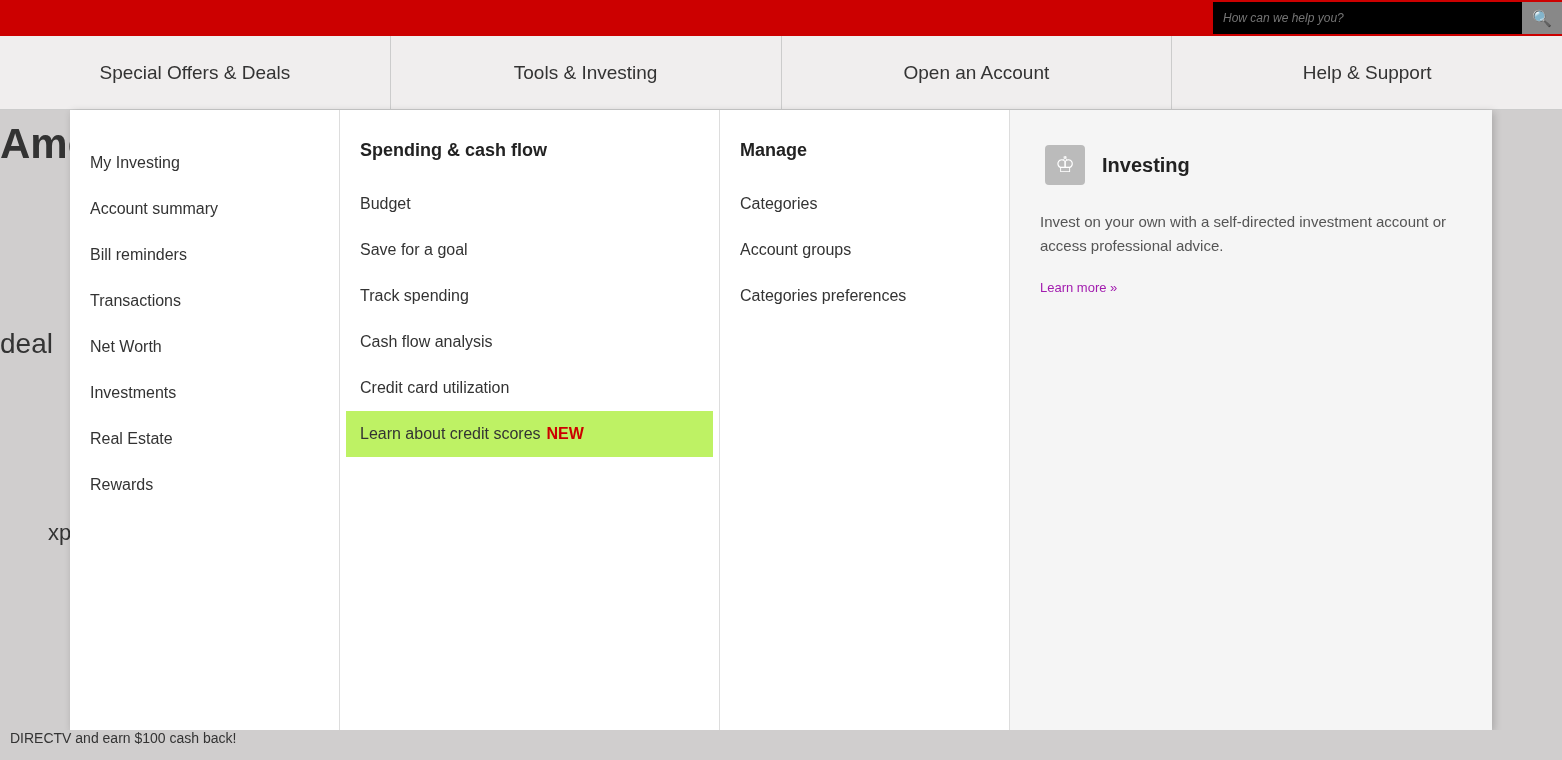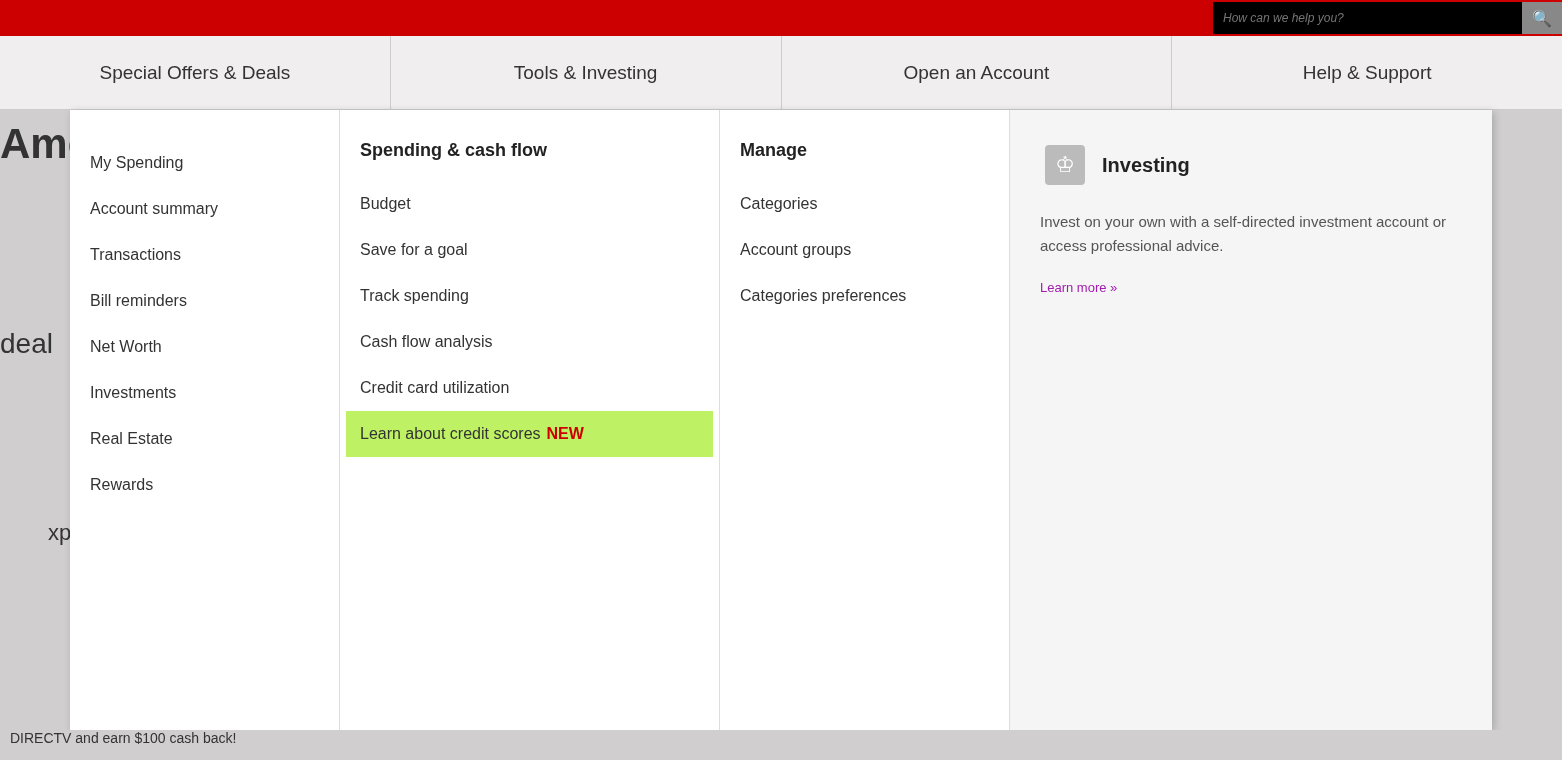--- a/index.html
+++ b/index.html
@@ -247,24 +247,24 @@
 
   <div class="left-partial">
     <div class="partial-ame">Ame</div>
     <div class="partial-deal">deal</div>
     <div class="partial-expired">xpired</div>
   </div>
 
   <div class="mega-menu">
 
     <div class="menu-col col-accounts">
-      <a class="menu-link">My Spending</a>
+      <a class="menu-link">My Investing</a>
       <a class="menu-link">Account summary</a>
+      <a class="menu-link">Bill reminders</a>
       <a class="menu-link">Transactions</a>
-      <a class="menu-link">Bill reminders</a>
       <a class="menu-link">Net Worth</a>
       <a class="menu-link">Investments</a>
       <a class="menu-link">Real Estate</a>
       <a class="menu-link">Rewards</a>
     </div>
 
     <div class="menu-col col-spending">
       <div class="col-header">Spending &amp; cash flow</div>
       <a class="menu-link">Budget</a>
       <a class="menu-link">Save for a goal</a>

